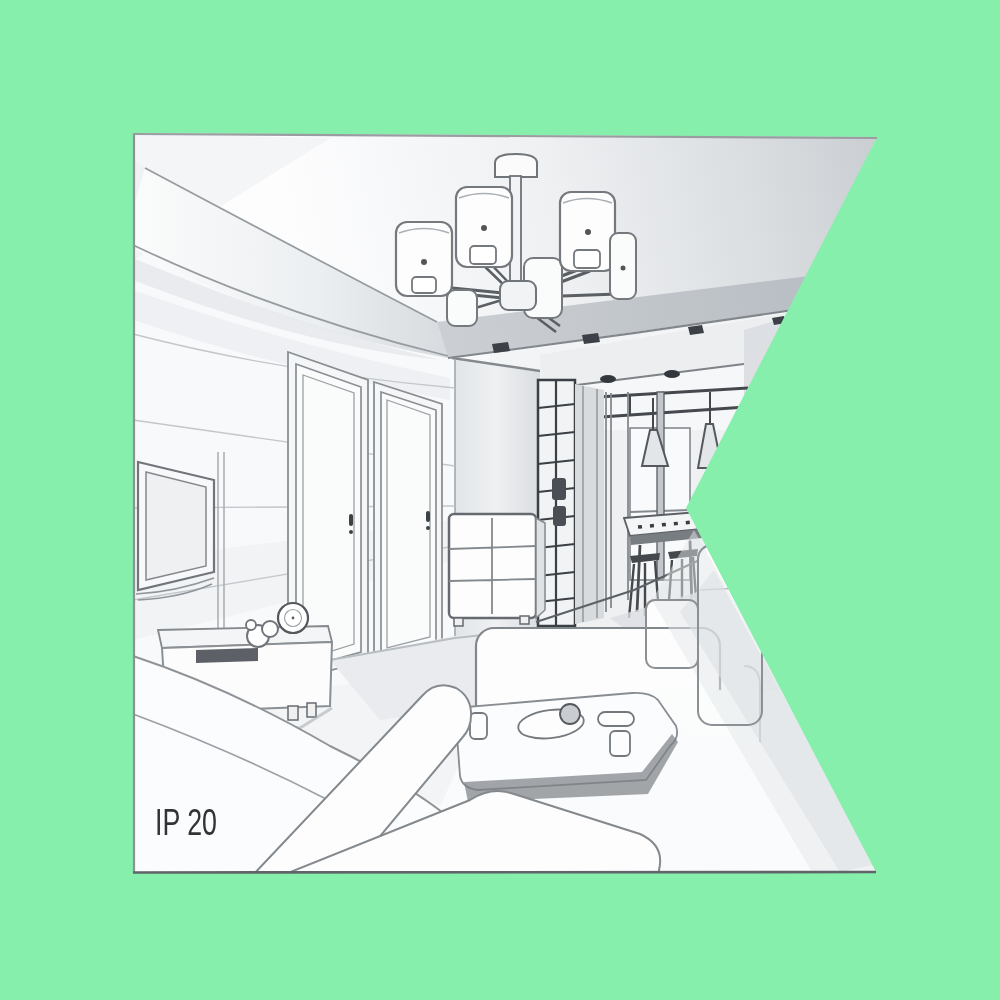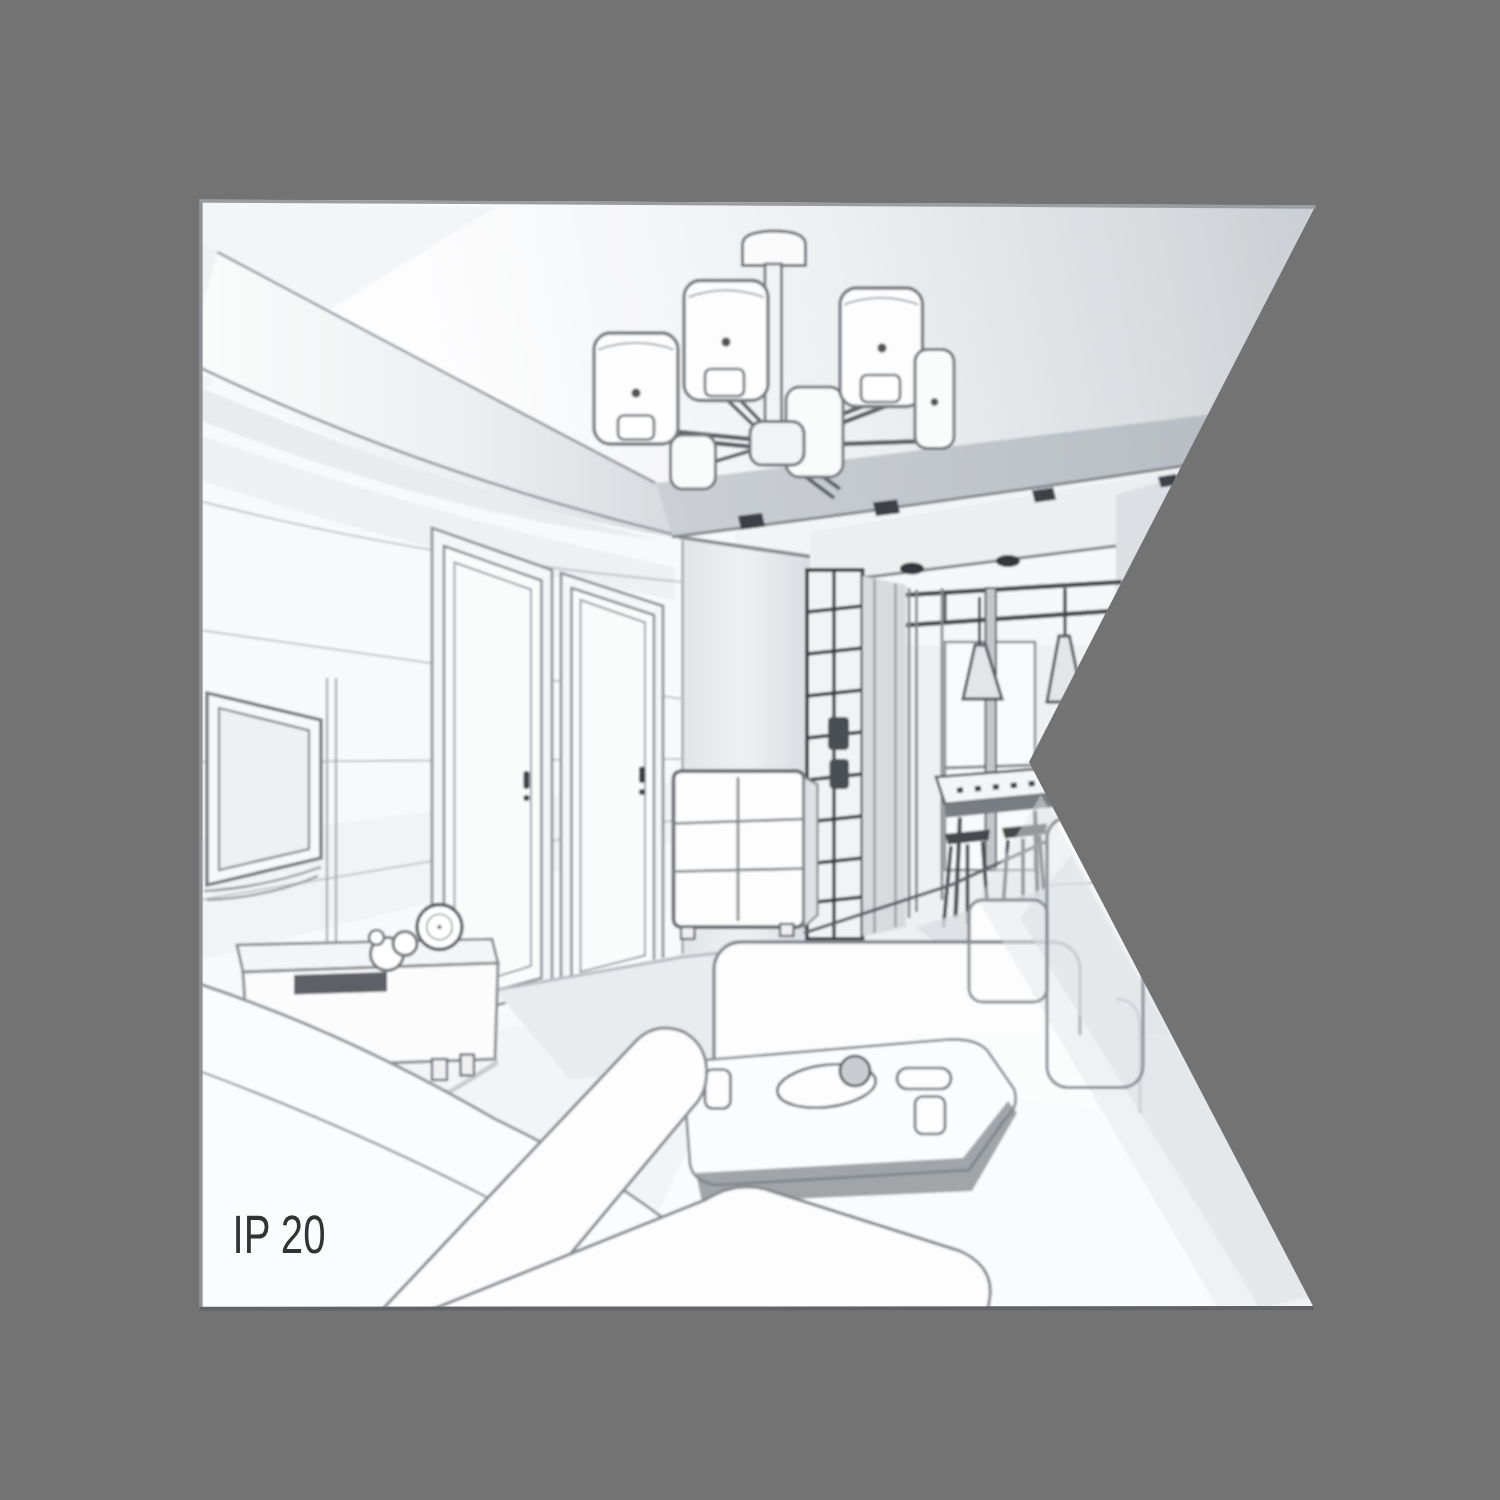--- a/index.html
+++ b/index.html
@@ -1,16 +1,16 @@
 <!DOCTYPE html>
 <html><head>
 <meta charset="utf-8">
 <style>
 html,body{margin:0;padding:0;background:#ffffff;}
-#wrap{width:1000px;height:1000px;position:relative;background:#737373;font-family:"Liberation Sans",sans-serif;}
+#wrap{width:1000px;height:1000px;position:relative;background:#86efac;font-family:"Liberation Sans",sans-serif;}
 </style>
 </head>
 <body>
 <div id="wrap">
 <svg width="1000" height="1000" viewBox="0 0 1000 1000" xmlns="http://www.w3.org/2000/svg">
 <defs>
 <clipPath id="room">
           <polygon points="133,133 877,137 686,508 876,872 133,873"></polygon>
         </clipPath>
 <linearGradient id="ceilG" x1="300" y1="260" x2="870" y2="150" gradientUnits="userSpaceOnUse">

